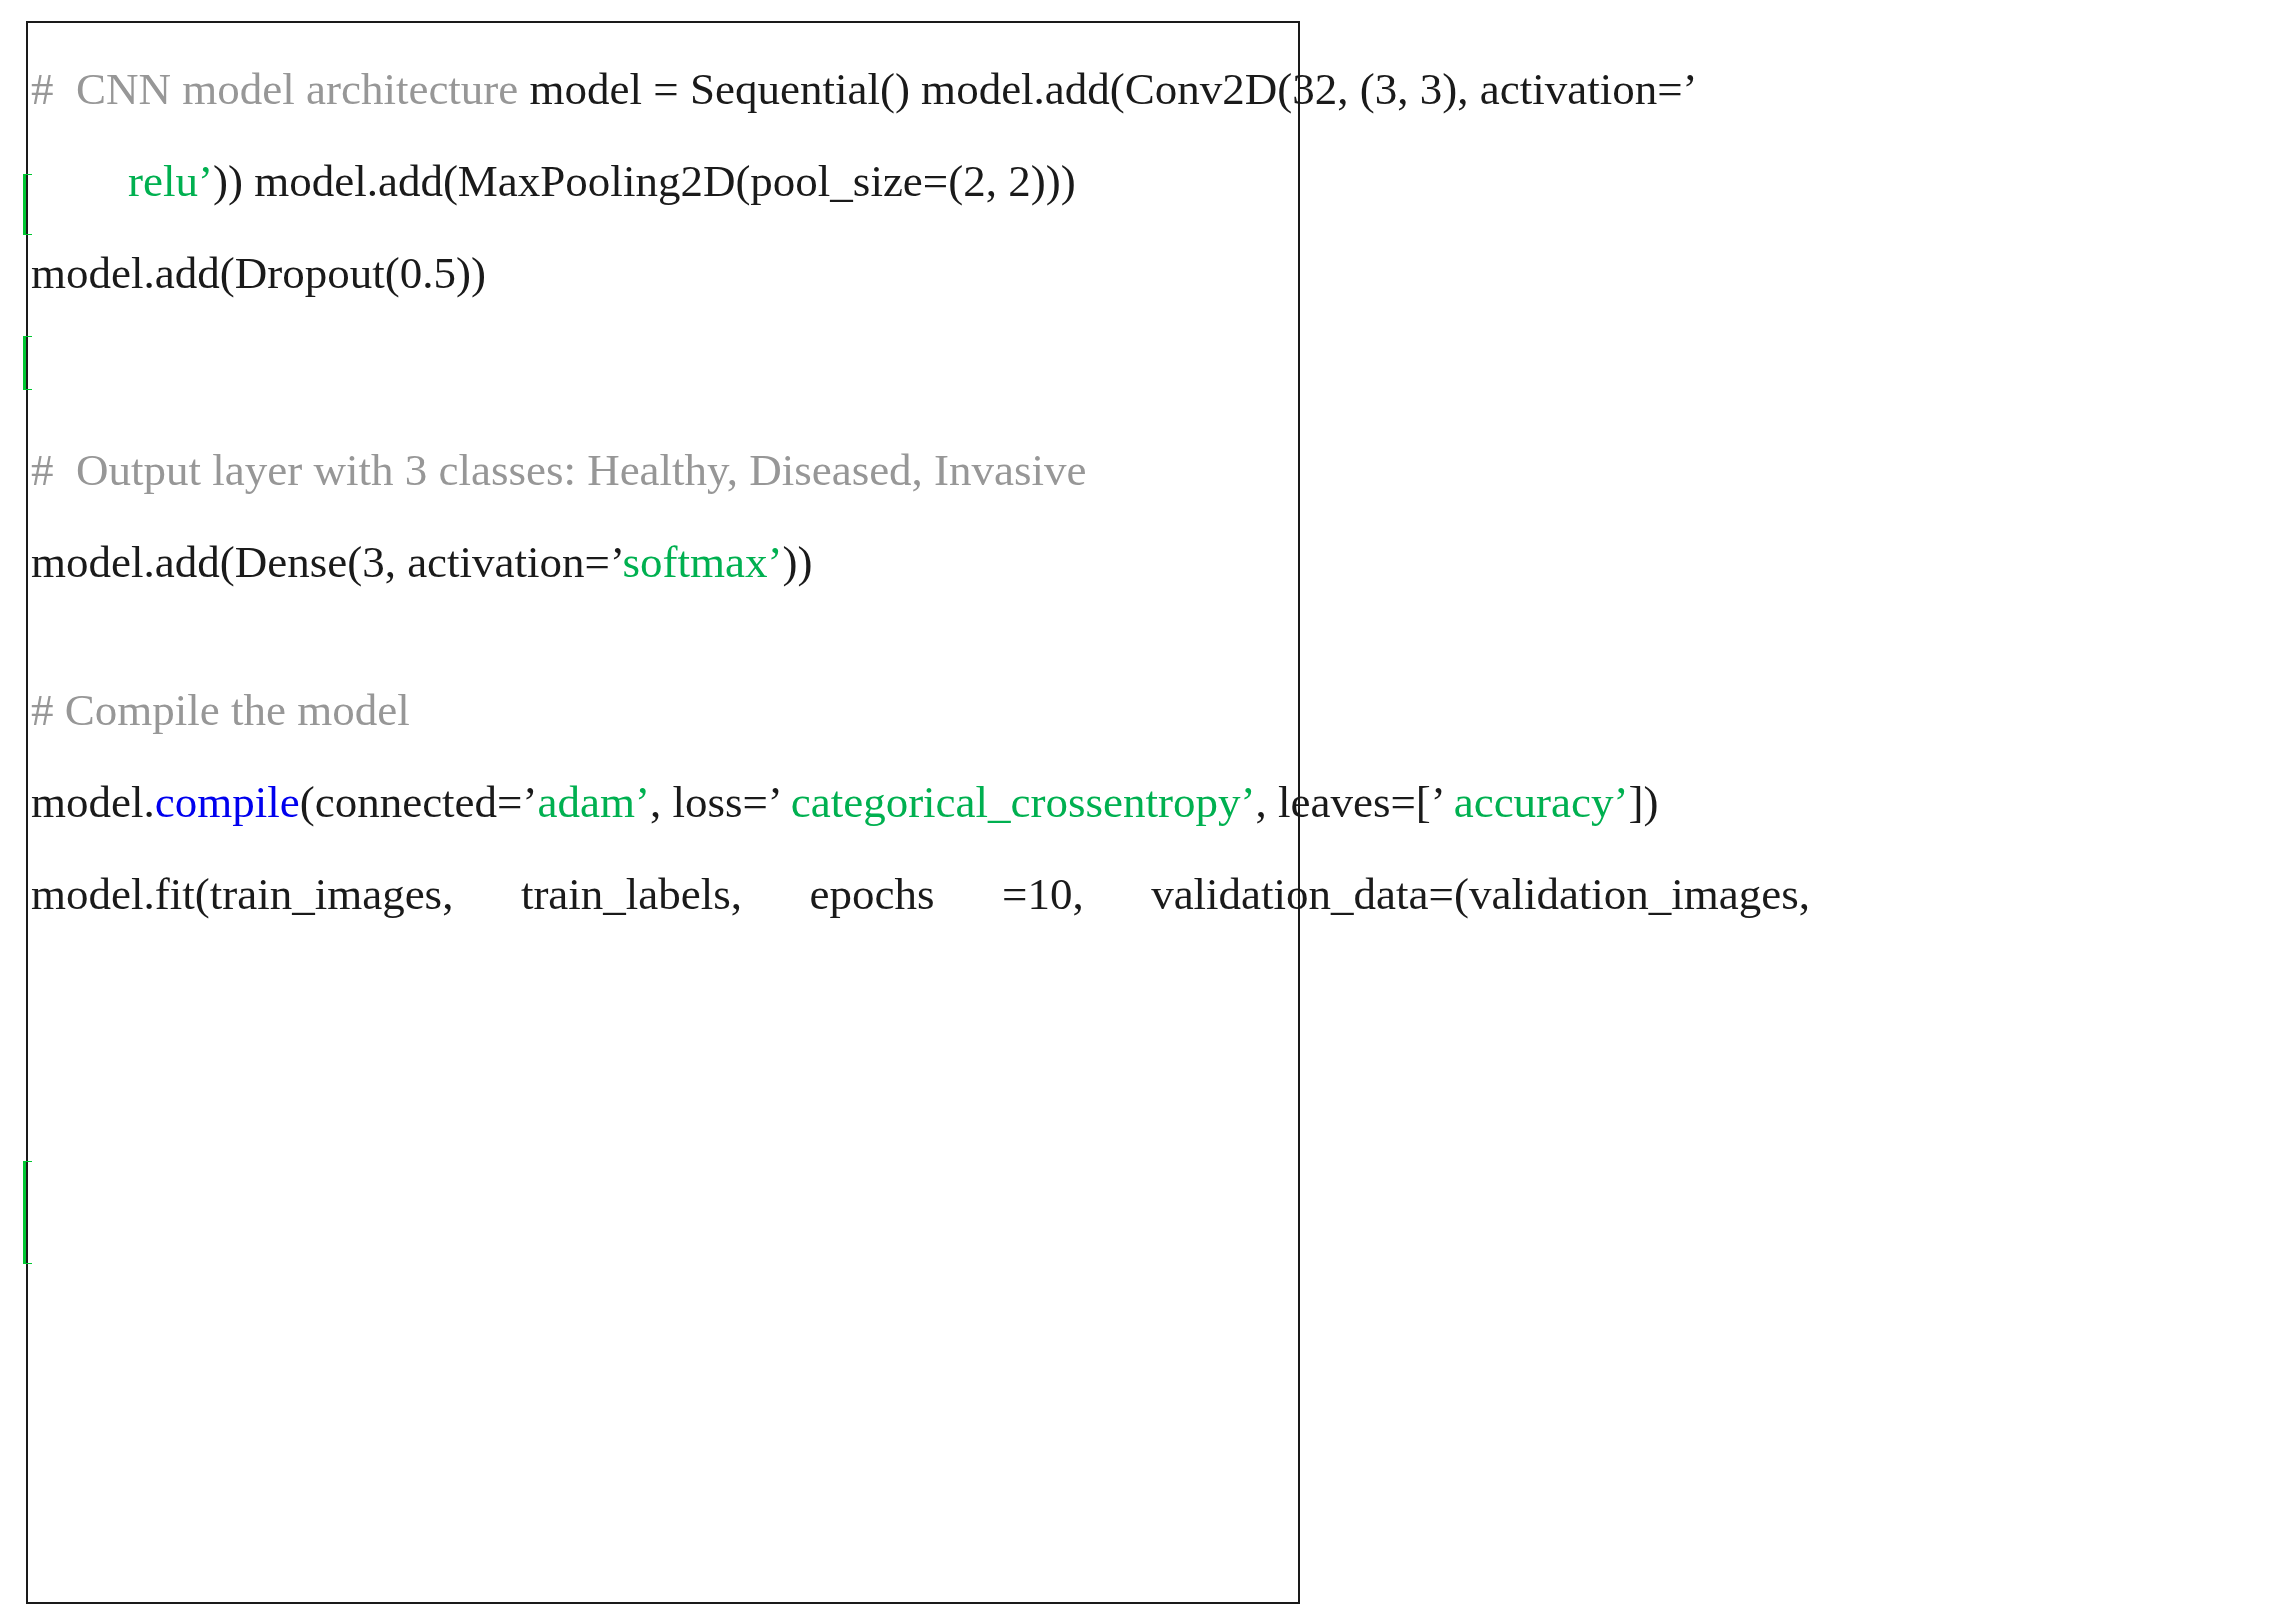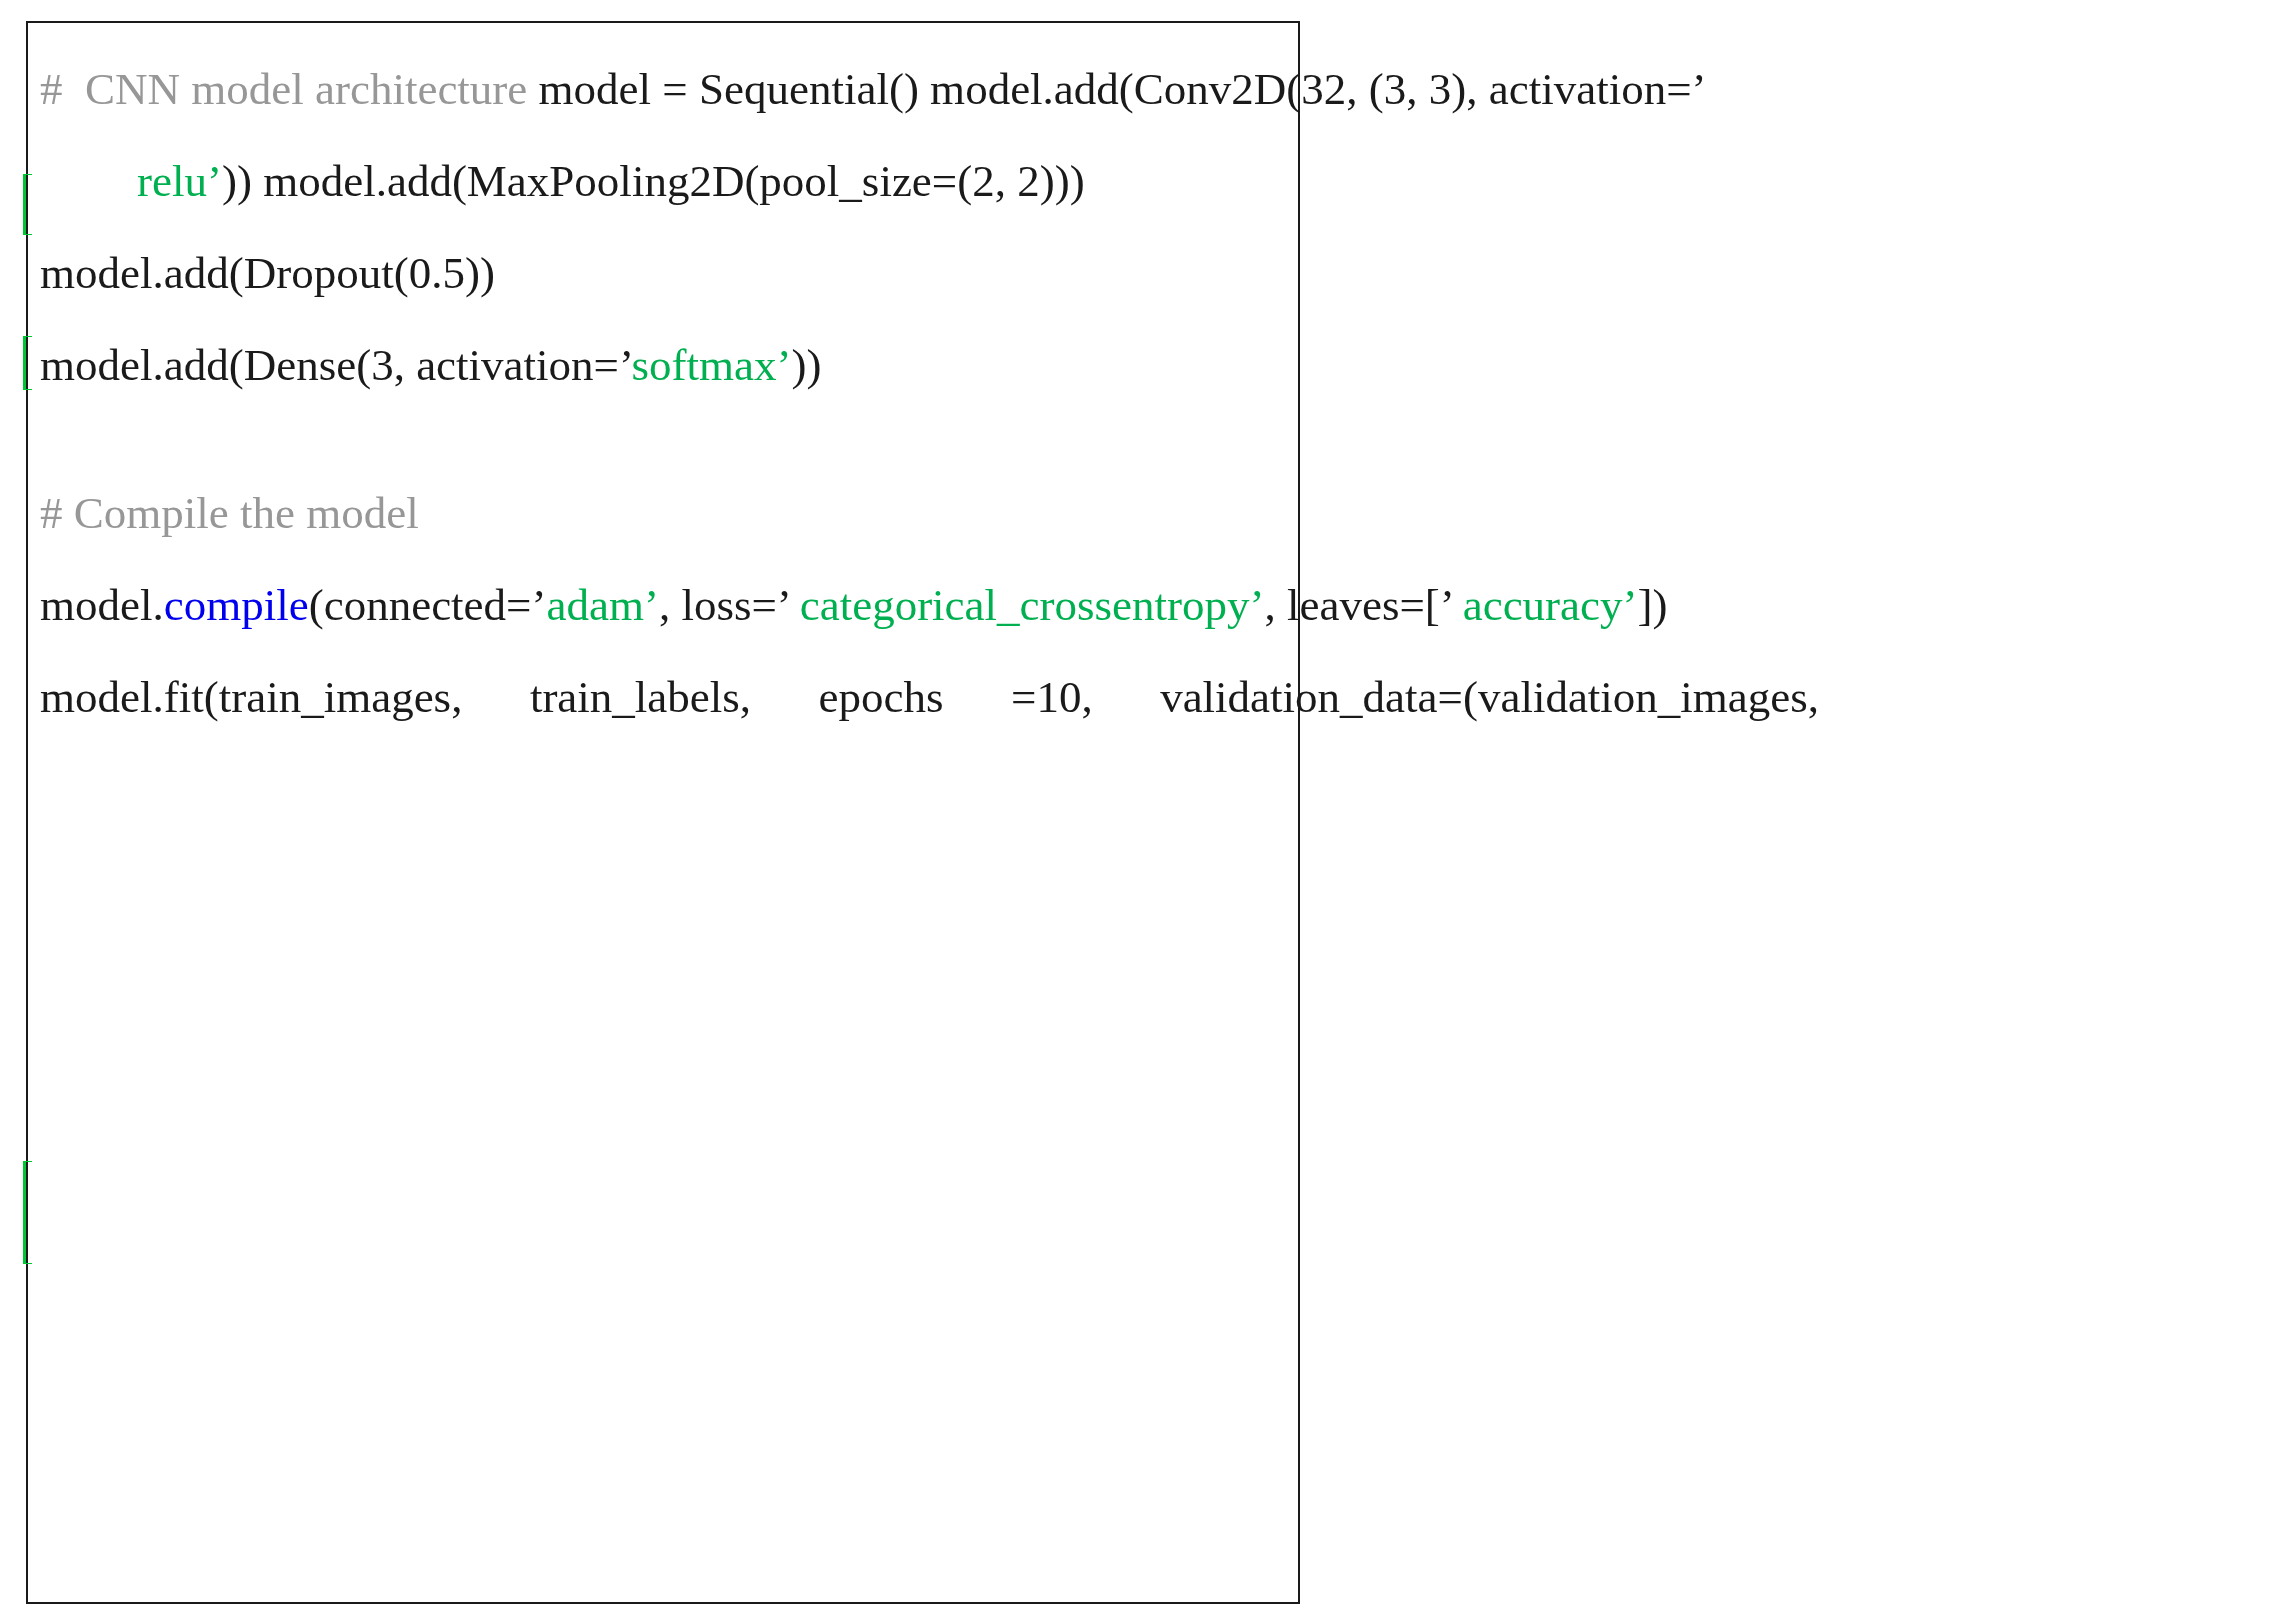--- a/index.html
+++ b/index.html
@@ -38,21 +38,21 @@
     box-sizing: border-box;
     z-index: 3;
   }
   .bracket-1 { left: 23px; top: 174px;  height: 61px;  }
   .bracket-2 { left: 23px; top: 336px;  height: 54px;  }
   .bracket-3 { left: 23px; top: 1161px; height: 103px; }
 
   
   .code-content {
     position: absolute;
-    left: 40px;
+    left: 31px;
     top: 43px;
     z-index: 2;
     font-size: 45px;
     color: var(--c-code, #1a1a1a);
     font-family: Liberation Serif, serif;
   }
   .line {
     line-height: 92px;
     height: 92px;
     white-space: pre;
@@ -74,18 +74,19 @@
 <div class="code-box"></div>
 
 <div class="revision-bracket bracket-1"></div>
 <div class="revision-bracket bracket-2"></div>
 <div class="revision-bracket bracket-3"></div>
 
 <div class="code-content">
   <div class="line"><span class="seg-comment">#  CNN model architecture </span><span class="seg-code">model = Sequential() model.add(Conv2D(32, (3, 3), activation=’</span></div>
   <div class="line indent"><span class="seg-string">relu’</span><span class="seg-code">)) model.add(MaxPooling2D(pool_size=(2, 2)))</span></div>
   <div class="line"><span class="seg-code">model.add(Dropout(0.5))</span></div>
+  <div class="line gap-c"><span class="seg-comment">#  Output layer with 3 classes: Healthy, Diseased, Invasive</span></div>
   <div class="line"><span class="seg-code">model.add(Dense(3, activation=’</span><span class="seg-string">softmax’</span><span class="seg-code">))</span></div>
   <div class="line gap-a"><span class="seg-comment"># Compile the model</span></div>
   <div class="line"><span class="seg-code">model.</span><span class="seg-keyword">compile</span><span class="seg-code">(connected=’</span><span class="seg-string">adam’</span><span class="seg-code">, loss=’ </span><span class="seg-string">categorical_crossentropy’</span><span class="seg-code">, leaves=[’ </span><span class="seg-string">accuracy’</span><span class="seg-code">])</span></div>
   <div class="line"><span class="seg-code">model.fit(train_images,      train_labels,      epochs      =10,      validation_data=(validation_images,</span></div>
 </div>
 
 
 </body></html>

